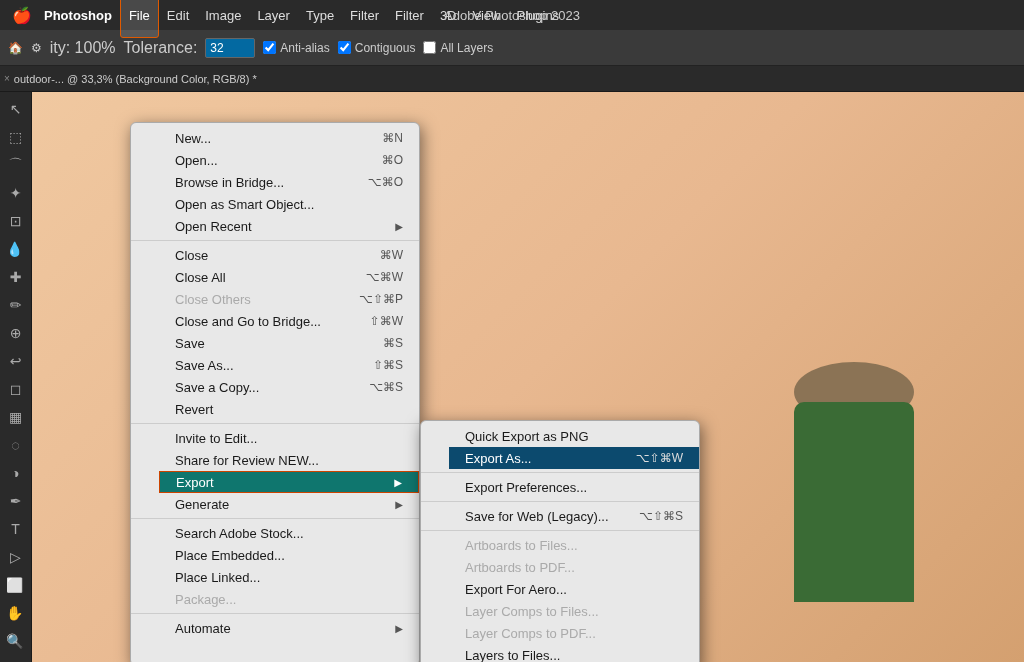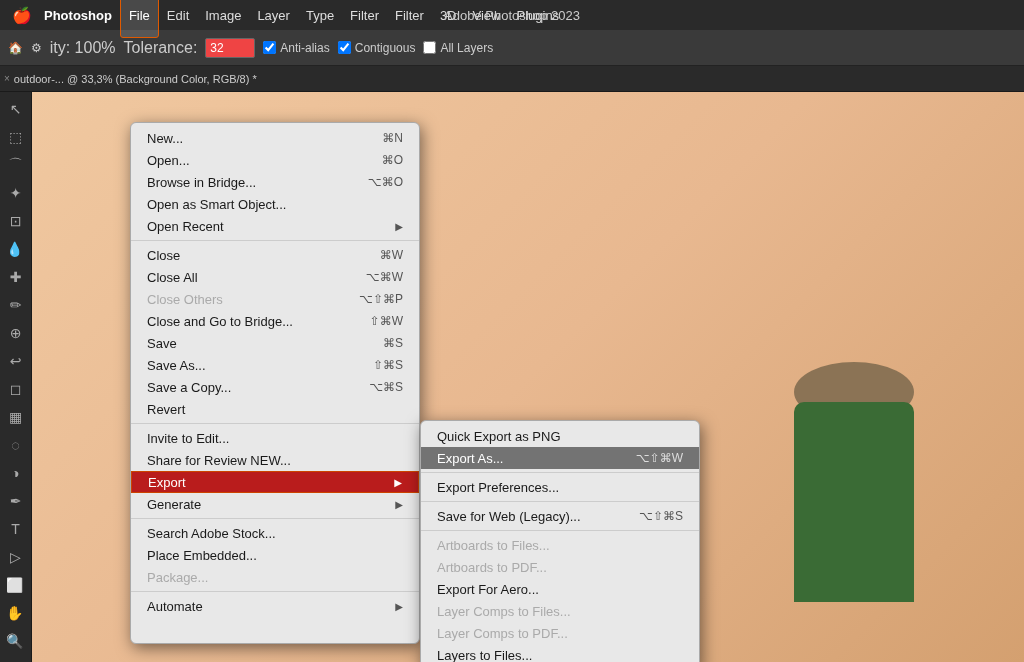--- a/index.html
+++ b/index.html
@@ -77,21 +77,21 @@
       align-items: center;
       padding: 0 8px;
       gap: 8px;
       border-bottom: 1px solid #222;
     }
     .options-bar-text {
       color: #ccc;
       font-size: 16px;
     }
     .options-bar-input {
-      background: #ef4444;
+      background: #0369a1;
       border: 1px solid #666;
       color: #fff;
       font-size: 12px;
       padding: 2px 4px;
       width: 50px;
       border-radius: 2px;
     }
     .options-checkbox {
       display: flex;
       align-items: center;
@@ -197,24 +197,25 @@
     .menu-item {
       display: flex;
       align-items: center;
       justify-content: space-between;
       padding: 3px 16px 3px 16px;
       color: #1a1a1a;
       font-size: 13px;
       cursor: pointer;
       white-space: nowrap;
       height: 22px;
+      margin-left: 28px;
     }
     .menu-item.disabled { color: #aaa; cursor: default; }
     .menu-item.has-submenu-highlight {
-      background: #b91c1c;
+      background: #0f766e;
       color: #fff;
       border: 1px solid #cc4400;
     }
     .menu-item-shortcut {
       color: #555;
       font-size: 12px;
       margin-left: 20px;
     }
     .menu-separator {
       height: 1px;
@@ -234,21 +235,21 @@
       left: 420px;
       background: #e8e8e8;
       border: 1px solid #aaa;
       border-radius: 6px;
       box-shadow: 2px 4px 16px rgba(0,0,0,0.5);
       min-width: 280px;
       padding: 4px 0;
       z-index: 300;
     }
     .export-menu .menu-item.selected {
-      background: #737373;
+      background: #0c4a6e;
       color: #fff;
     }
     .export-menu .menu-item.selected .menu-item-shortcut { color: #ddd; }
   </style>
 </head>
 <body>
 
 <div class="menubar">
   <span class="menubar-apple">🍎</span>
   <span class="menubar-app-name">Photoshop</span>
@@ -390,20 +391,23 @@
       <span>Generate</span>
       <span class="menu-arrow">▶</span>
     </div>
     <div class="menu-separator"></div>
     <div class="menu-item">
       <span>Search Adobe Stock...</span>
     </div>
     <div class="menu-item">
       <span>Place Embedded...</span>
     </div>
+    <div class="menu-item">
+      <span>Place Linked...</span>
+    </div>
     <div class="menu-item disabled">
       <span>Package...</span>
     </div>
     <div class="menu-separator"></div>
     <div class="menu-item">
       <span>Automate</span>
       <span class="menu-arrow">▶</span>
     </div>
     <div class="menu-item">
       

